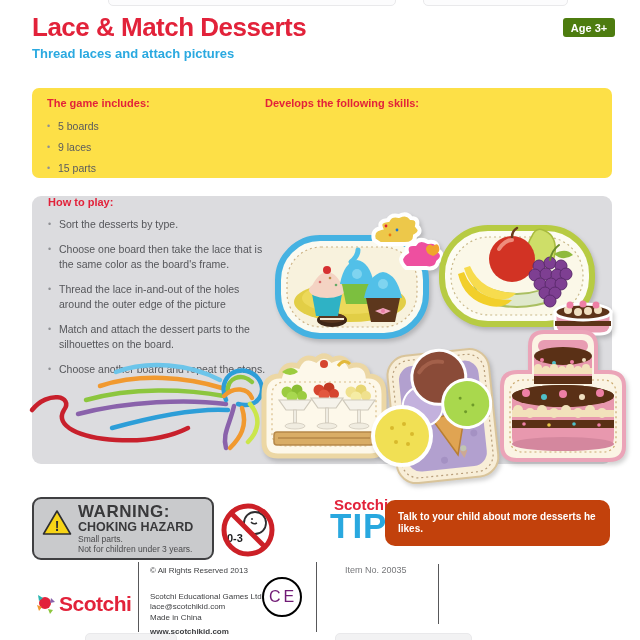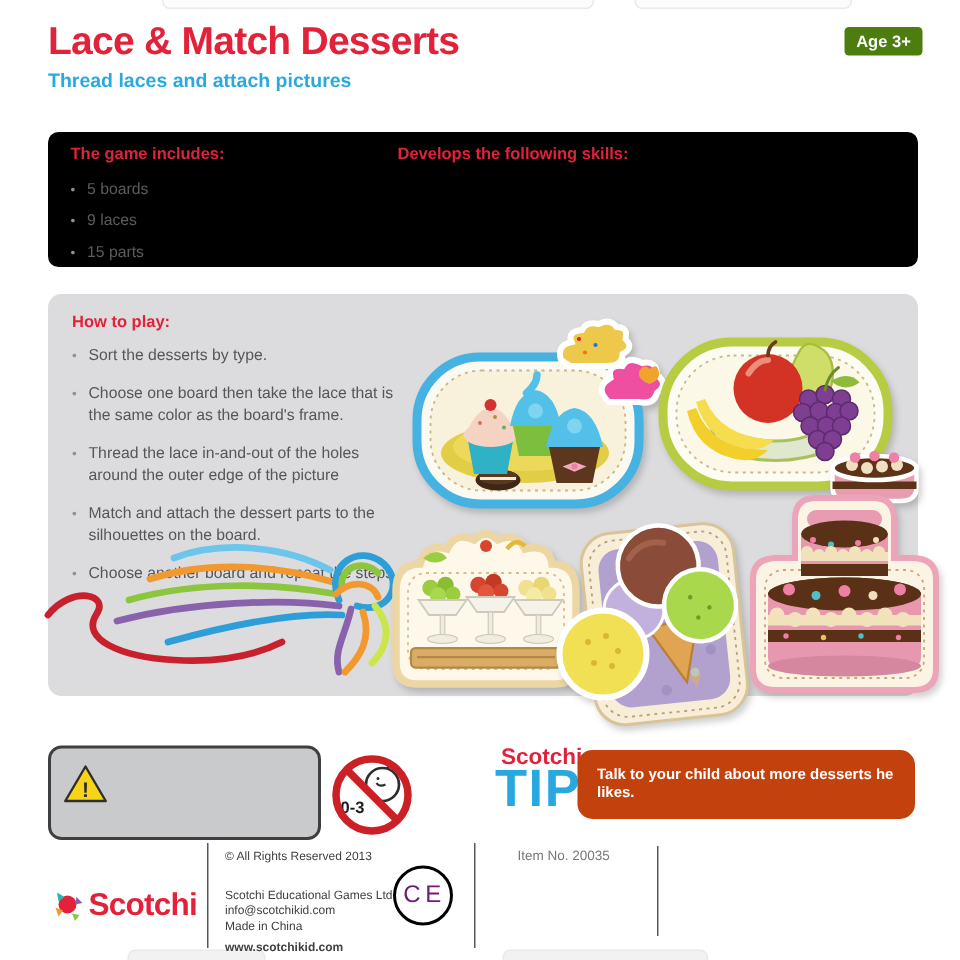--- a/index.html
+++ b/index.html
@@ -12,32 +12,32 @@
   
   .tab { position:absolute; background:#fcfcfd; border:1px solid #e9e9eb; border-radius:5px; }
 
   
   .title { left:32px; top:12px; font-size:26px; font-weight:bold; color:#e2223a; letter-spacing:-0.5px; }
   .subtitle { left:32px; top:46px; font-size:13px; font-weight:bold; color:#2aa9e0; }
   .age-badge { left:563px; top:18px; width:52px; height:19px; background:#4d7c0f; color:#fff;
                font-size:11px; font-weight:bold; border-radius:3px; display:flex; align-items:center; justify-content:center; }
 
   
-  .info-panel { left:32px; top:88px; width:580px; height:90px; background:#000000; border-radius:7px; }
+  .info-panel { left:32px; top:88px; width:580px; height:90px; background:#fde047; border-radius:7px; }
   .info-col { position:absolute; top:9px; }
   .info-col.left { left:15px; }
   .info-col.right { left:233px; }
   .panel-heading { font-size:11px; font-weight:bold; color:#e2223a; }
   ul.plain { list-style:none; margin-top:7px; }
   ul.plain li { font-size:10.5px; color:#5a5b5e; line-height:21px; padding-left:11px; position:relative; }
   ul.plain li::before { content:"•"; position:absolute; left:0; top:0; color:#8f9094; font-size:9px; }
 
   
   .play-panel { left:32px; top:196px; width:580px; height:268px; background:#dcdcdf; border-radius:9px; }
-  .play-text { position:absolute; left:16px; top:13px; width:220px; }
+  .play-text { position:absolute; left:16px; top:0; width:220px; }
   ul.steps { list-style:none; margin-top:9px; }
   ul.steps li { font-size:10.5px; color:#55565a; line-height:15px; margin-bottom:10px; padding-left:11px; position:relative; }
   ul.steps li::before { content:"•"; position:absolute; left:0; top:0; color:#8f9094; font-size:9px; }
 
   .illus { position:absolute; filter:drop-shadow(2px 3px 2px rgba(0,0,0,0.18)); }
 
   
   .warning-box { left:32px; top:497px; width:182px; height:63px; background:#c9cacc; border:2px solid #3f3f41;
                  border-radius:9px; display:flex; align-items:center; padding:4px 6px 4px 8px; }
   .warning-text { margin-left:6px; color:#39393b; }
@@ -316,20 +316,26 @@
       <circle cx="105" cy="125" r="1.8" fill="#ee7fa5"></circle>
     <path d="M18 128 h102 v10 q0 8 -10 8 h-82 q-10 0 -10 -8 z" fill="#e898ae"></path>
     <ellipse cx="69" cy="144" rx="51" ry="7" fill="#d4879e"></ellipse>
   </svg>
 
   <div class="abs warning-box">
     <svg width="30" height="27" viewBox="0 0 30 27" style="flex:none; align-self:flex-start; margin-top:6px;">
       <path d="M15 2 L28.5 25 L1.5 25 Z" fill="#f7d417" stroke="#2e2e30" stroke-width="1.6" stroke-linejoin="round"></path>
       <text x="15" y="22" text-anchor="middle" font-size="14" font-weight="bold" fill="#2e2e30" font-family="Liberation Sans, sans-serif">!</text>
     </svg>
+    <div class="warning-text">
+      <div class="warn-title">WARNING:</div>
+      <div class="warn-sub">CHOKING HAZARD</div>
+      <div class="warn-small">Small parts.</div>
+      <div class="warn-small">Not for children under 3 years.</div>
+    </div>
   </div>
 
   <svg class="abs" style="left:220px; top:502px;" width="56" height="56" viewBox="0 0 56 56">
     <circle cx="35" cy="21" r="11" fill="none" stroke="#2e2e30" stroke-width="1.8"></circle>
     <path d="M31 20 q2 3 6 1" stroke="#2e2e30" stroke-width="1.4" fill="none"></path>
     <circle cx="32" cy="17" r="1" fill="#2e2e30"></circle>
     <path d="M38 10 q3 -3 5 -1" stroke="#2e2e30" stroke-width="1.4" fill="none"></path>
     <text x="7" y="40" font-size="11" font-weight="bold" fill="#1c1c1e" font-family="Liberation Sans, sans-serif">0-3</text>
     <circle cx="28" cy="28" r="24" fill="none" stroke="#cc2027" stroke-width="5"></circle>
     <line x1="11" y1="11" x2="45" y2="45" stroke="#cc2027" stroke-width="5"></line>
@@ -350,21 +356,21 @@
       <path d="M14 17 l5 1 l-3 4 z" fill="#8cc63e"></path>
     </svg>
     <span class="brand">Scotchi</span>
   </div>
 
   <div class="vdiv" style="left:138px; top:562px; height:70px;"></div>
 
   <div class="abs footer-text">
     <div class="cr">© All Rights Reserved 2013</div>
     <div>Scotchi Educational Games Ltd.</div>
-    <div>info@scotchikid.com</div>
+    <div>lace@scotchikid.com</div>
     <div>Made in China</div>
     <div class="site">www.scotchikid.com</div>
   </div>
 
   <div class="abs ce-mark">CE</div>
 
   <div class="vdiv" style="left:316px; top:562px; height:70px;"></div>
   <div class="vdiv" style="left:438px; top:564px; height:60px;"></div>
 
 </div>

